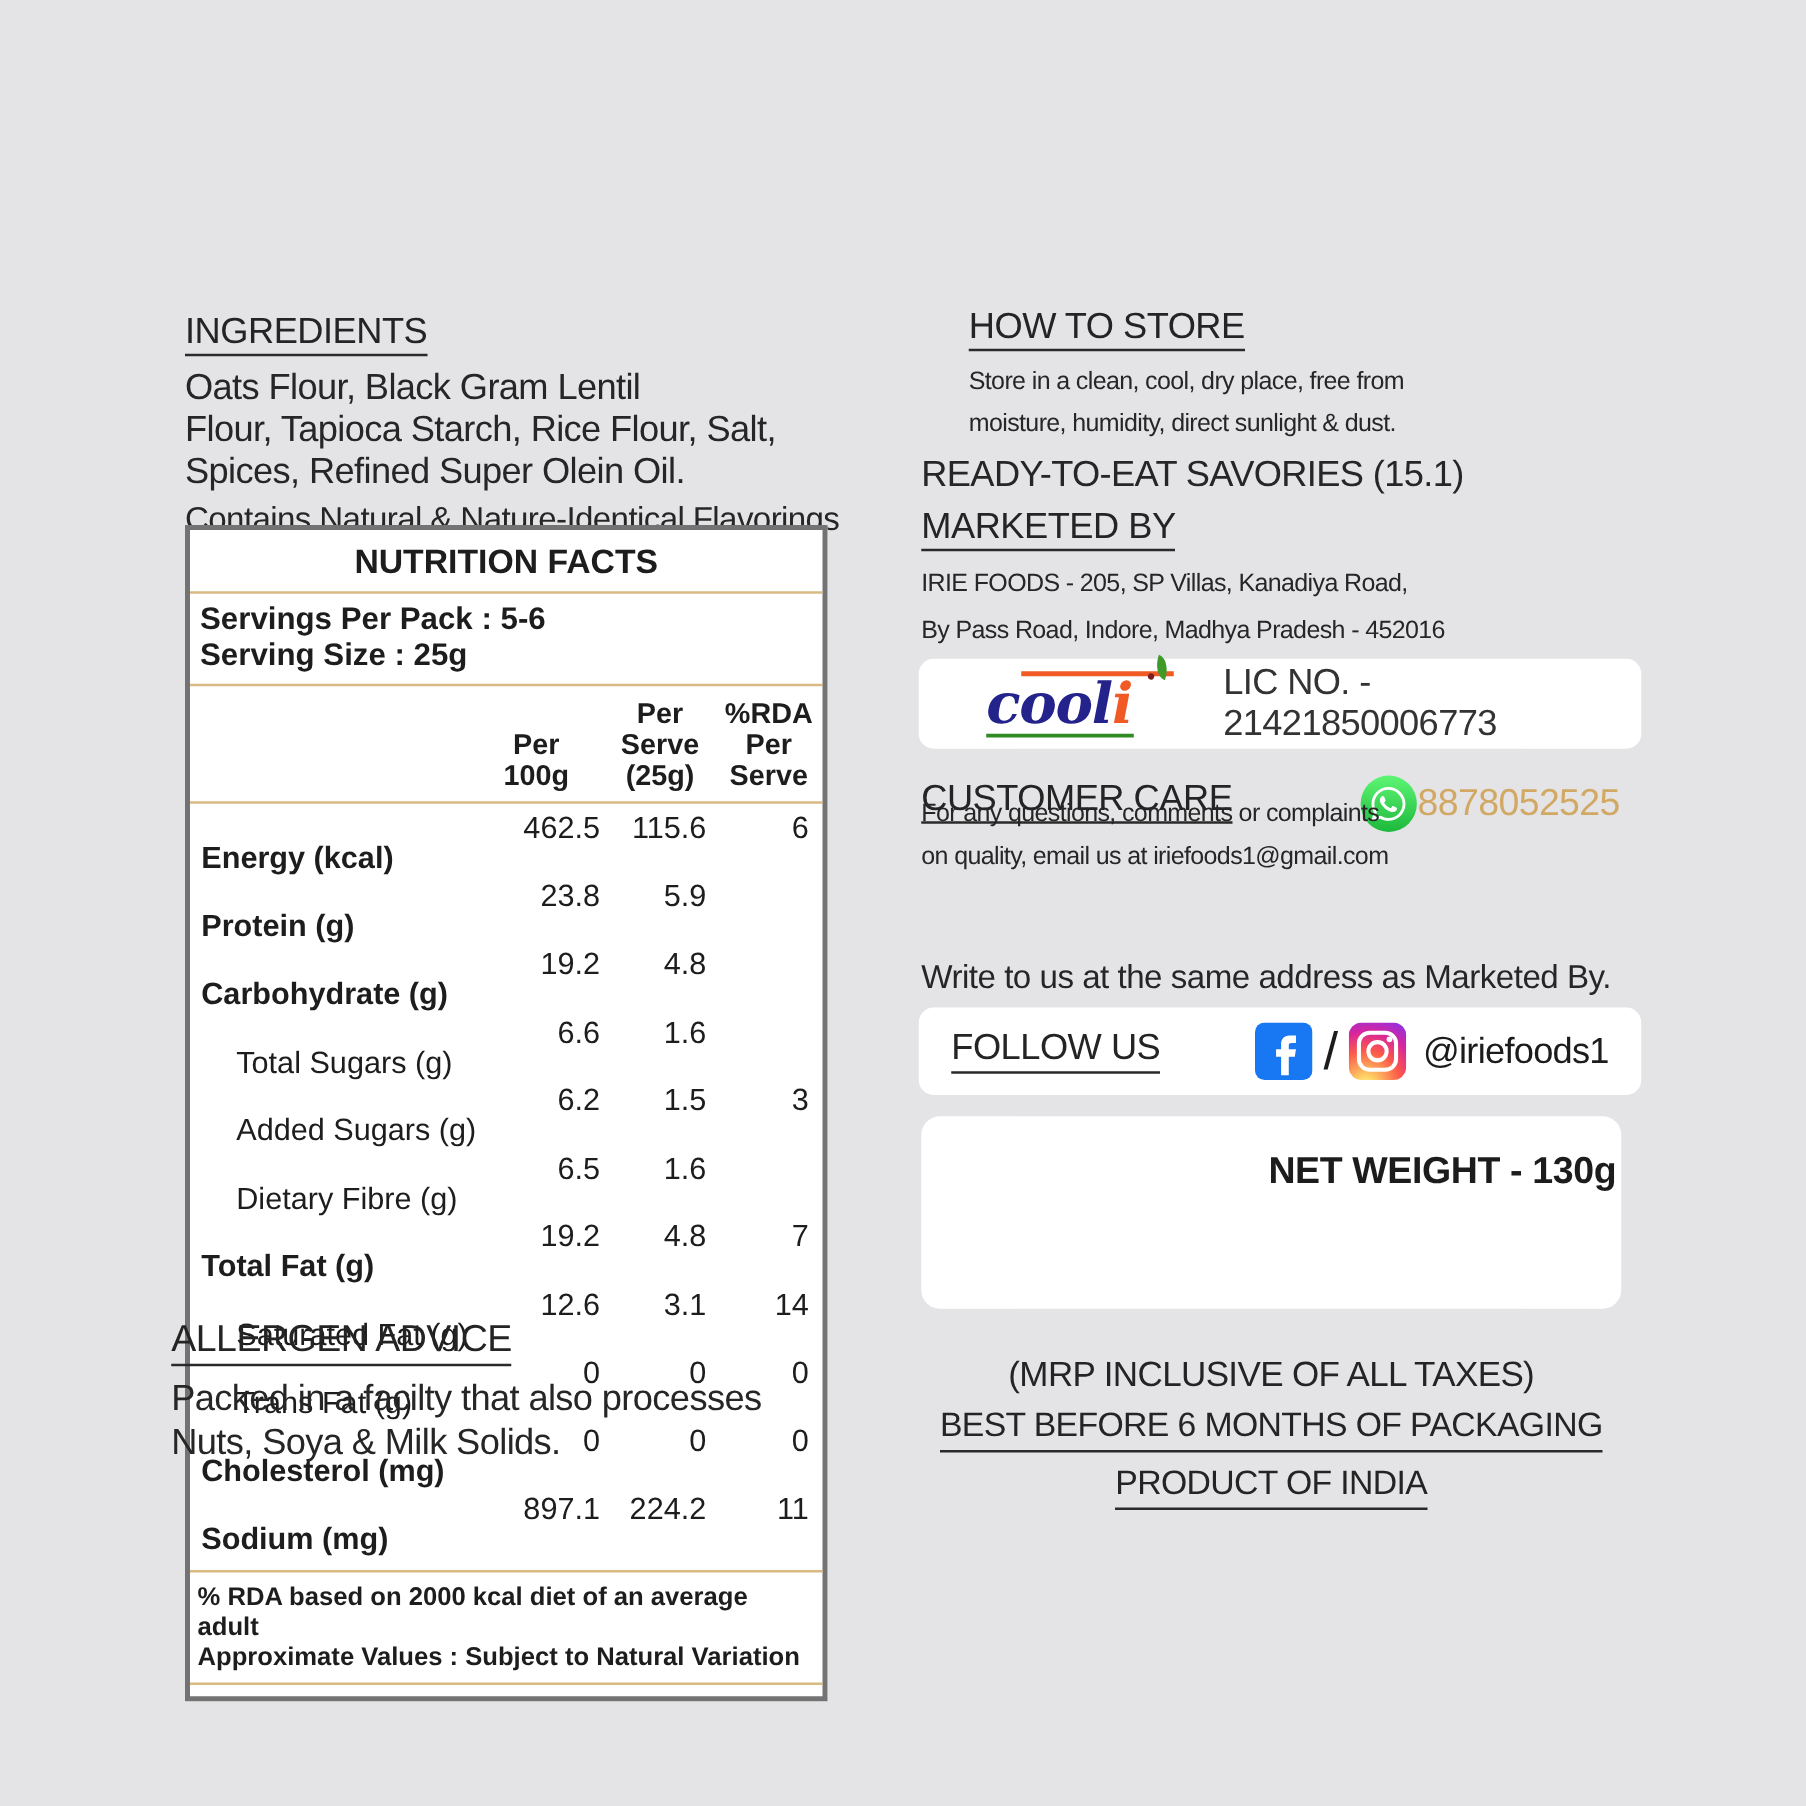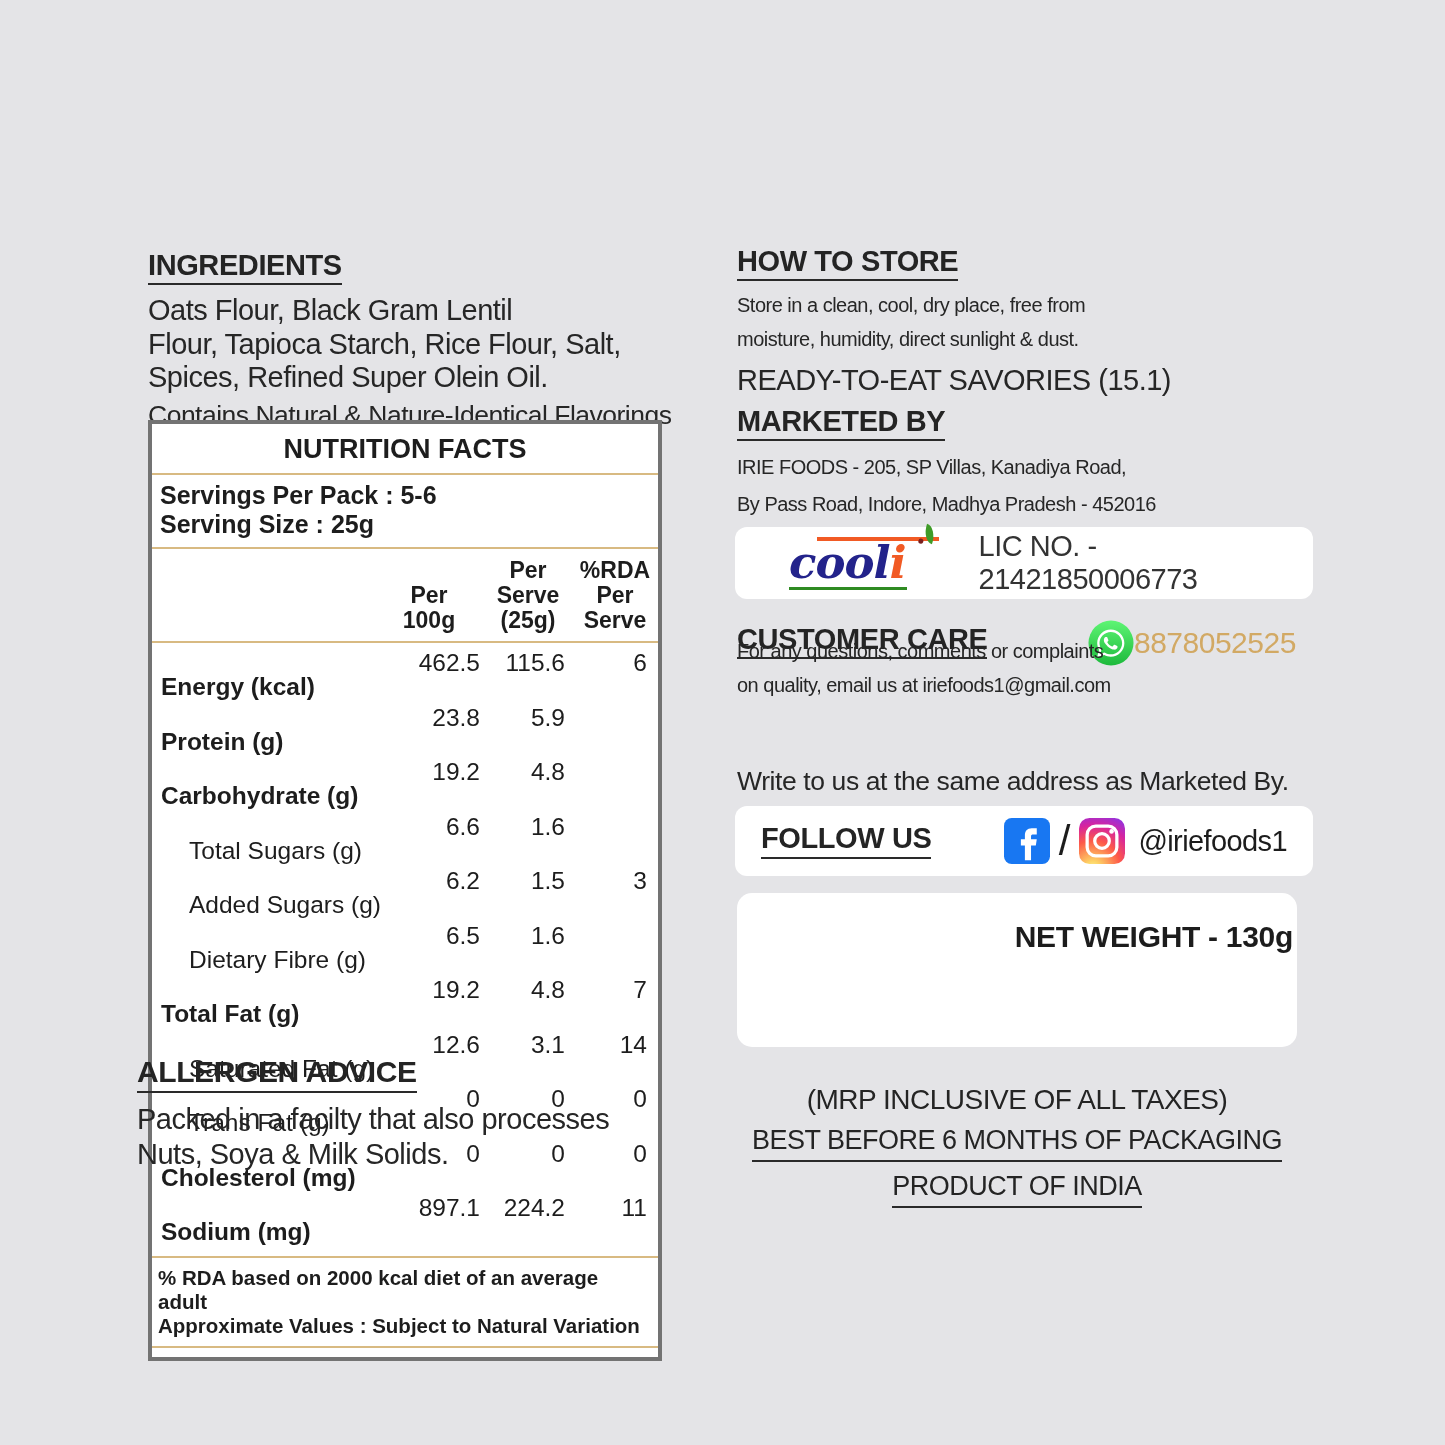--- a/index.html
+++ b/index.html
@@ -5,21 +5,21 @@
   html,body{margin:0;padding:0;}
   body{
     width:1445px;height:1445px;position:relative;overflow:hidden;
     background:#e4e4e7;
     font-family:"Liberation Sans", sans-serif;
     color:#242424;
   }
   .abs{position:absolute;}
   .pre{white-space:pre-line;}
   .hd{
-    display:inline-block;font-weight:bold;font-size:29px;letter-spacing:-0.4px;
+    display:inline-block;font-weight:normal;font-size:29px;letter-spacing:-0.4px;
     color:#242424;border-bottom:2.5px solid #2a2a2a;padding-bottom:3px;line-height:1.05;
   }
   .body-txt{font-size:20px;line-height:34px;letter-spacing:-0.5px;color:#262626;}
 
   
   .nt{
     left:148px;top:420px;width:514px;background:#ffffff;
     border:4px solid #737373;box-sizing:border-box;color:#1d1d1d;
   }
   .nt-title{text-align:center;font-weight:bold;font-size:27px;padding:10px 0 8px;border-bottom:2px solid #d8ba82;}
@@ -162,21 +162,21 @@
 Approximate Values : Subject to Natural Variation</div>
   <div class="nt-empty"></div>
 </div>
 
 <div class="abs" style="left:137px;top:1056px;width:580px;">
   <span class="hd" style="font-size:30px;">ALLERGEN ADVICE</span>
   <div class="body-txt pre" style="margin-top:9px;font-size:29px;line-height:35px;">Packed in a facilty that also processes
 Nuts, Soya &amp; Milk Solids.</div>
 </div>
 
-<div class="abs" style="left:737px;top:246px;width:610px;">
+<div class="abs" style="left:775px;top:246px;width:610px;">
   <span class="hd">HOW TO STORE</span>
   <div class="body-txt pre" style="margin-top:7px;">Store in a clean, cool, dry place, free from
 moisture, humidity, direct sunlight &amp; dust.</div>
 </div>
 
 <div class="abs body-txt" style="left:737px;top:363px;font-size:29px;">READY-TO-EAT SAVORIES (15.1)</div>
 
 <div class="abs" style="left:737px;top:406px;width:620px;">
   <span class="hd">MARKETED BY</span>
   <div class="body-txt pre" style="margin-top:8px;line-height:37px;">IRIE FOODS - 205, SP Villas, Kanadiya Road,

